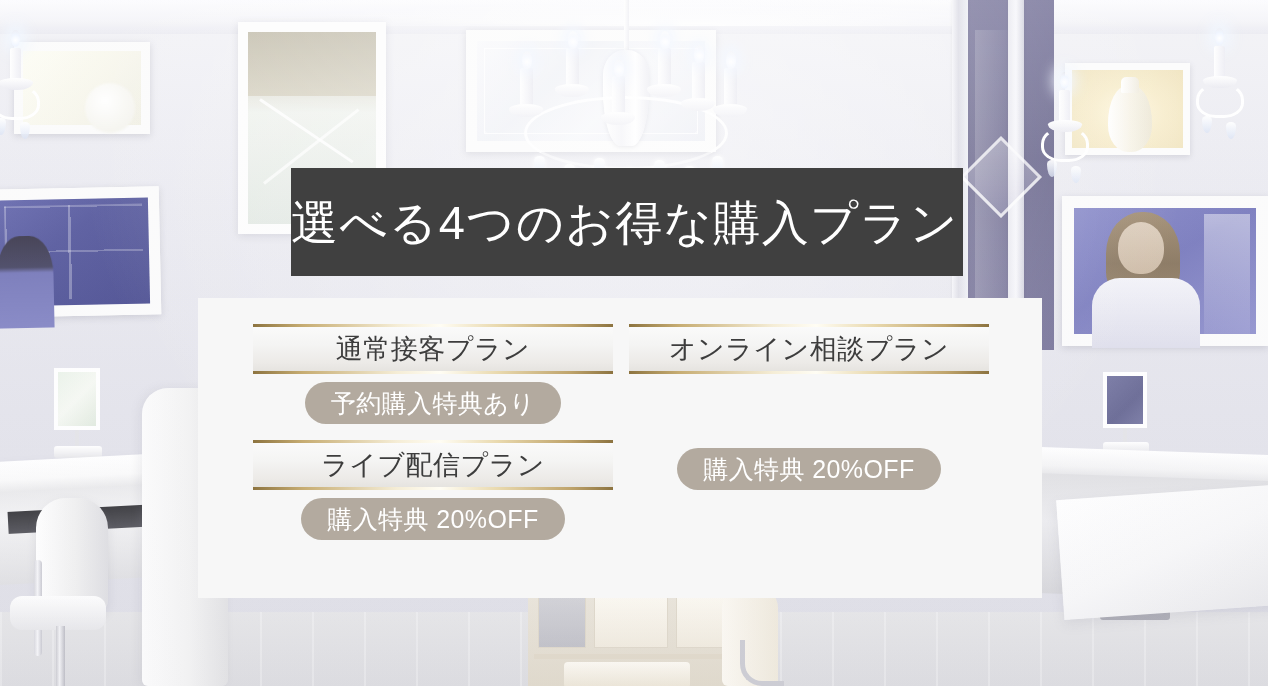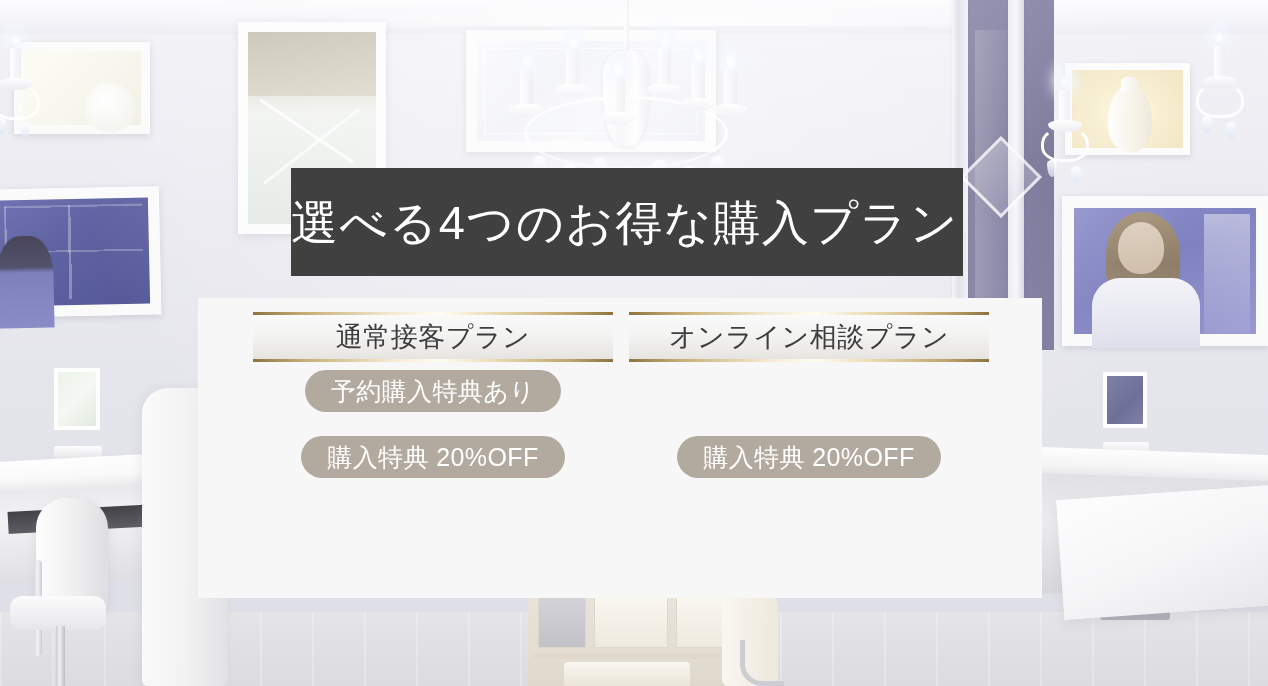--- a/index.html
+++ b/index.html
@@ -395,21 +395,21 @@
   }
 
   
   .panel {
     position: absolute;
     left: 198px; top: 298px; width: 844px; height: 300px;
     background: #f7f7f7;
   }
   .plan-grid {
     position: absolute;
-    left: 55px; top: 14px;
+    left: 55px; top: 26px;
     width: 738px;
     display: grid;
     grid-template-columns: 360px 360px;
     column-gap: 18px;
     row-gap: 19px;
     gap: 16px;
   }
   .plan-card { width: 360px; }
 
   .plan-name {
@@ -610,20 +610,23 @@
         </div>
       </div>
 
       <div class="plan-card">
         <div class="plan-name">
           <span class="plan-name-text">オンライン相談プラン</span>
         </div>
       </div>
 
       <div class="plan-card">
+        <div class="plan-name">
+          <span class="plan-name-text">ライブ配信プラン</span>
+        </div>
         <div class="plan-benefit-row">
           <span class="plan-benefit">購入特典 20%OFF</span>
         </div>
       </div>
 
       <div class="plan-card">
         <div class="plan-benefit-row">
           <span class="plan-benefit">購入特典 20%OFF</span>
         </div>
       </div>

